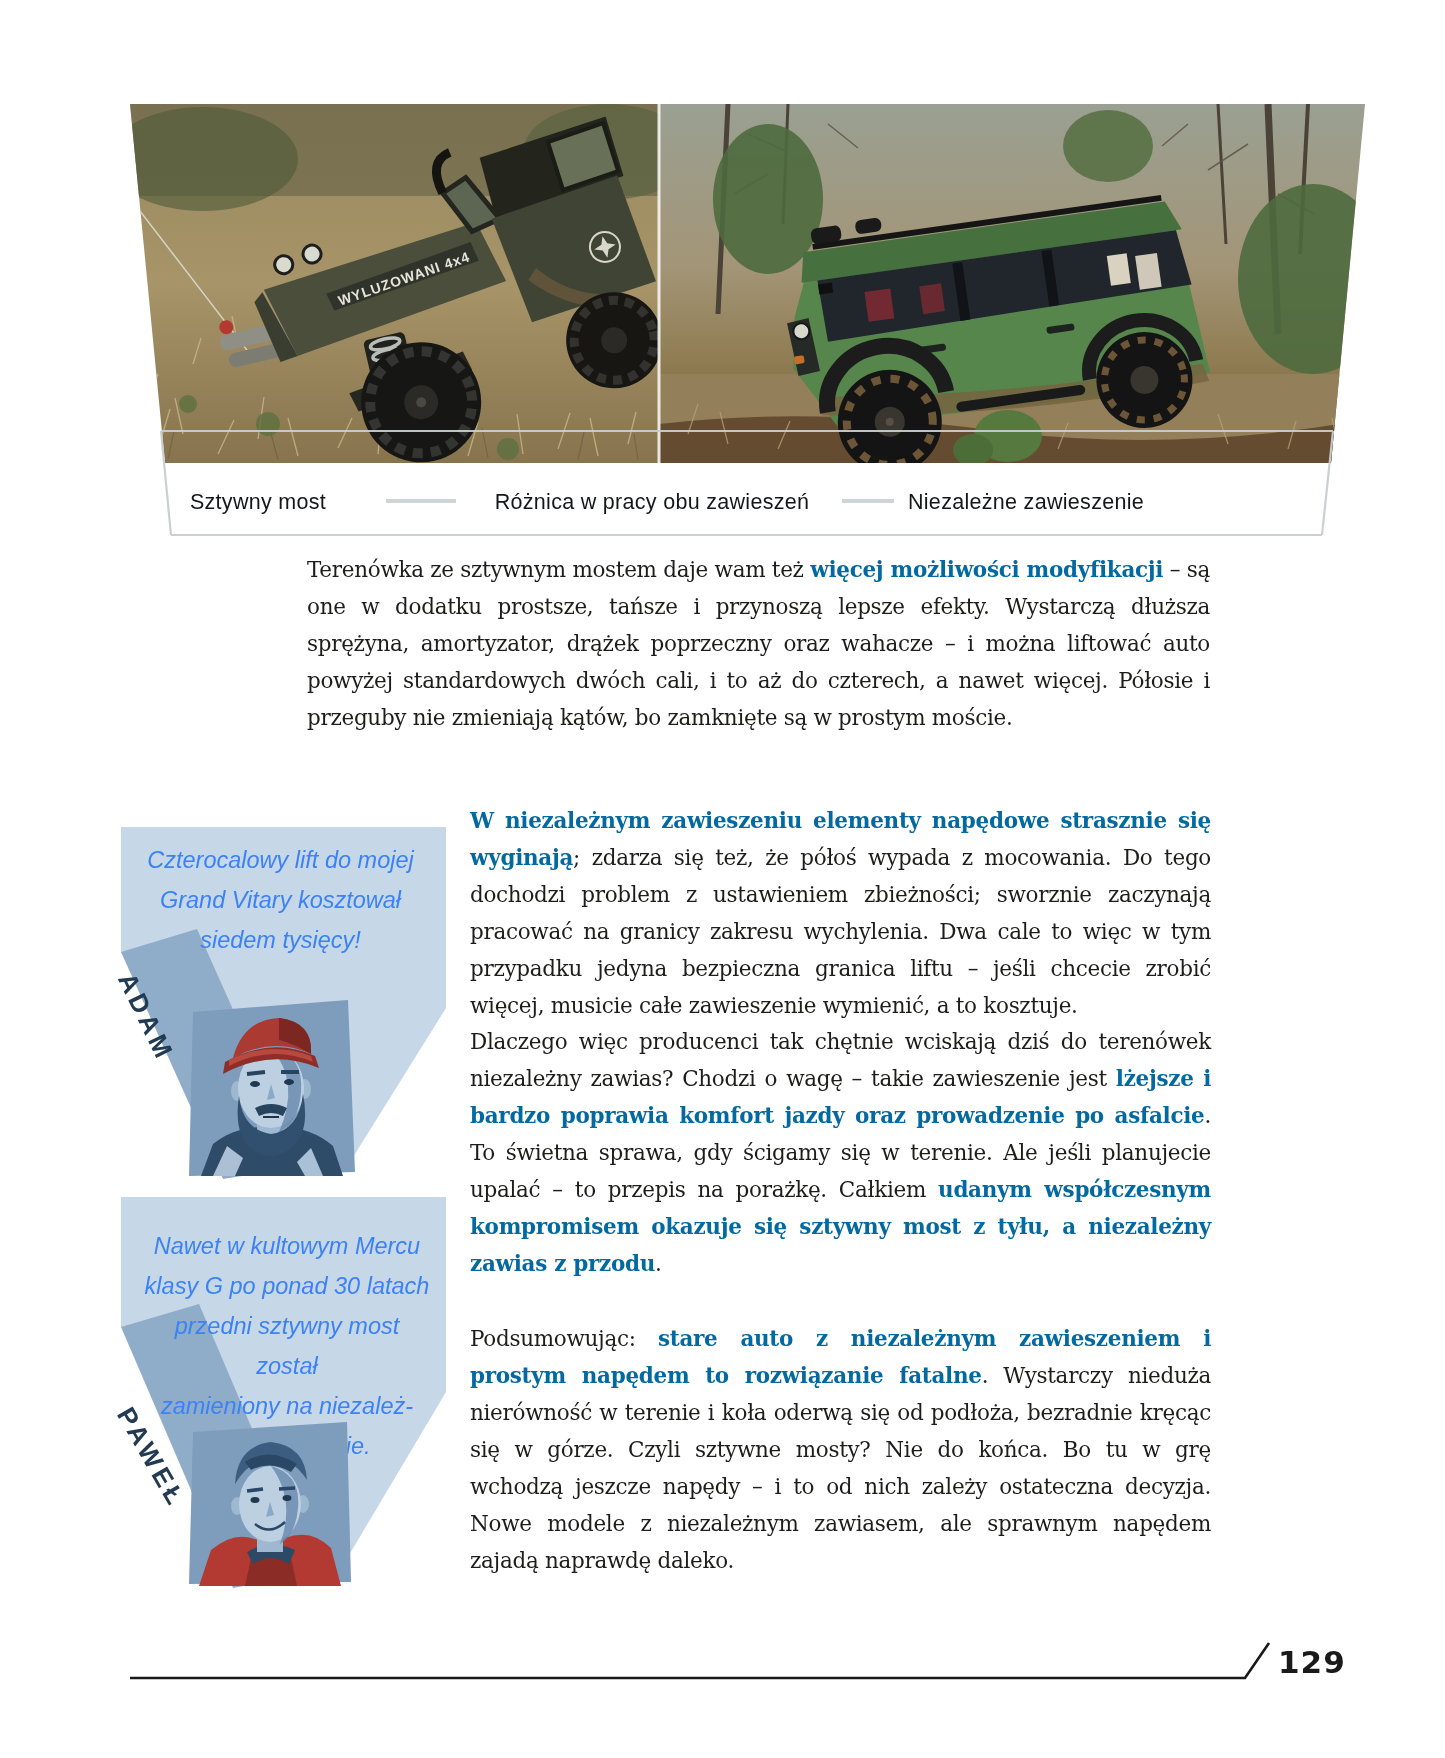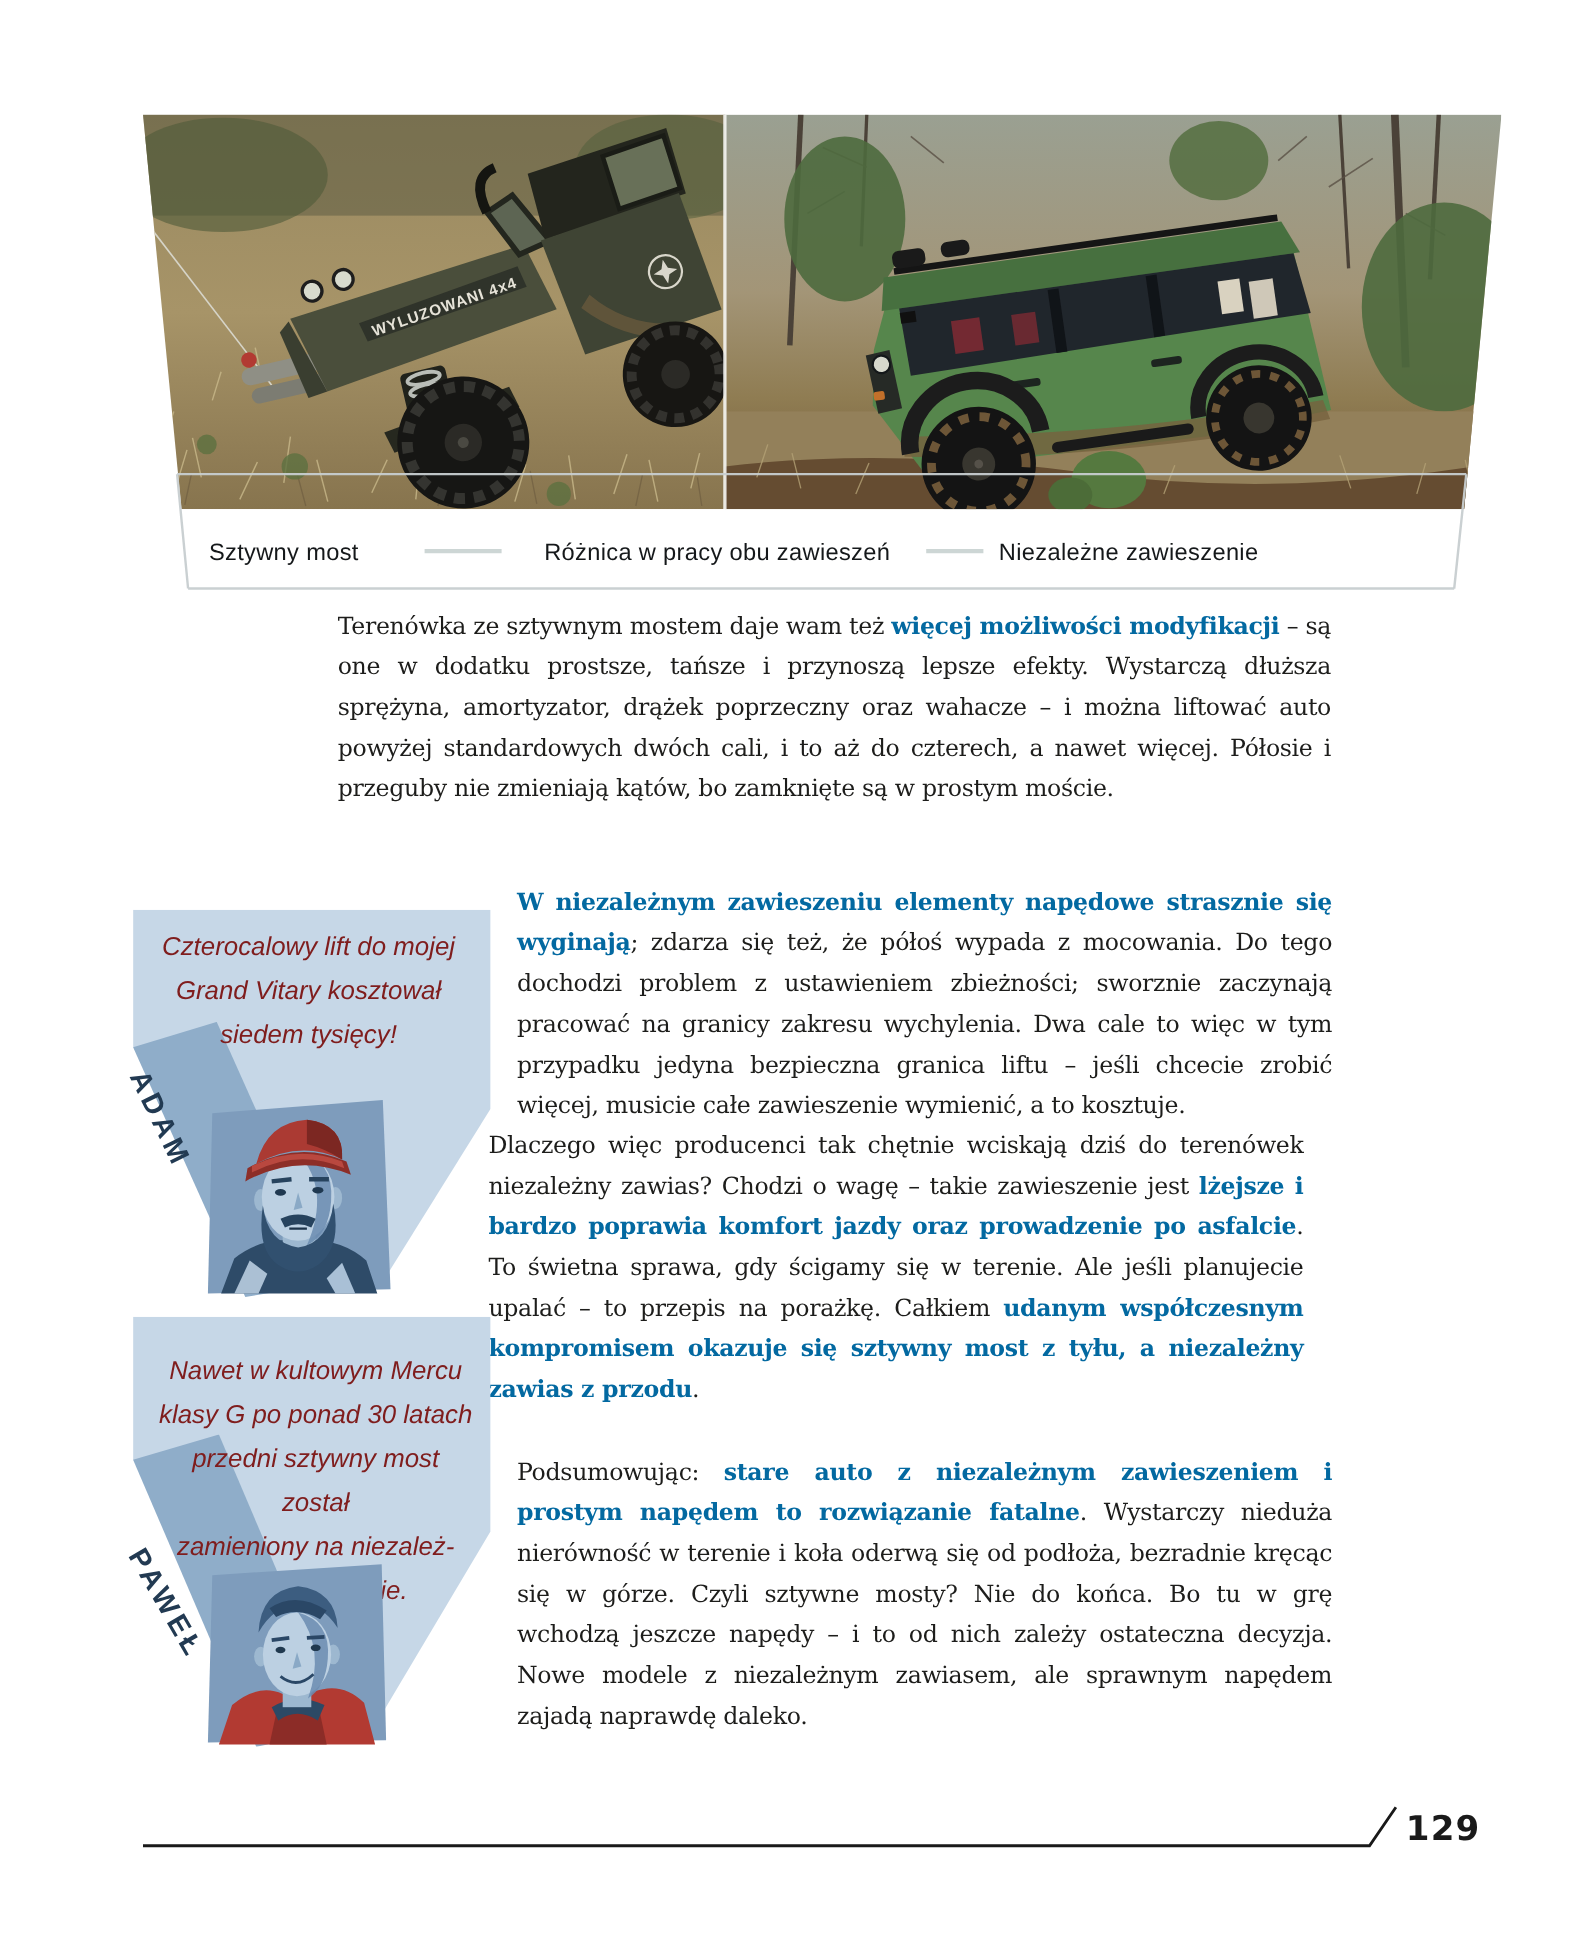--- a/index.html
+++ b/index.html
@@ -4,31 +4,31 @@
 <style>
   html,body{margin:0;padding:0;background:#ffffff;}
   .page{position:relative;width:1445px;height:1758px;background:#ffffff;overflow:hidden;
         font-family:"Liberation Sans",sans-serif;}
   
   .para{position:absolute;font-family:"DejaVu Serif",serif;font-size:21.5px;line-height:37px;
         color:#1d1d1b;text-align:justify;letter-spacing:-0.3px;}
   .para .b{font-weight:bold;color:#0369a1;}
   #p1{left:307px;top:529px;width:903px;}
   #p2{left:470px;top:780px;width:741px;}
-  #p3{left:444px;top:1001px;width:741px;}
+  #p3{left:470px;top:1001px;width:741px;}
   #p4{left:470px;top:1298px;width:741px;}
   
   .figure-svg{position:absolute;left:128px;top:104px;}
   .footer-svg{position:absolute;left:128px;top:1635px;}
   .cap-label{font-family:"Liberation Sans",sans-serif;font-size:21.5px;fill:#15181a;letter-spacing:.3px;}
   
   .callout{position:absolute;}
   .bubble{position:absolute;left:0;top:0;width:100%;height:100%;background:#c6d7e7;}
   .band{position:absolute;left:0;top:0;width:100%;height:100%;background:#8fadc9;}
-  .quote{position:absolute;font-style:italic;font-size:23.5px;line-height:40px;color:#7f1d1d;
+  .quote{position:absolute;font-style:italic;font-size:23.5px;line-height:40px;color:#3b82f6;
          text-align:center;white-space:pre-line;}
   .name{position:absolute;font-weight:bold;font-size:26px;letter-spacing:4px;color:#223a52;
         transform-origin:left top;}
   #callout-adam{left:105px;top:818px;width:345px;height:362px;}
   #callout-adam .bubble{clip-path:polygon(16px 9px,341px 9px,341px 190px,240px 352px,16px 134px);}
   #callout-adam .band{clip-path:polygon(16px 134px,92px 111px,198px 348px,118px 361px);}
   #callout-adam .quote{left:28px;top:22px;width:295px;}
   #callout-adam .name{left:34px;top:150px;transform:rotate(64deg);}
   #callout-adam .portrait{position:absolute;left:78px;top:178px;}
   #callout-pawel{left:105px;top:1190px;width:345px;height:400px;}

